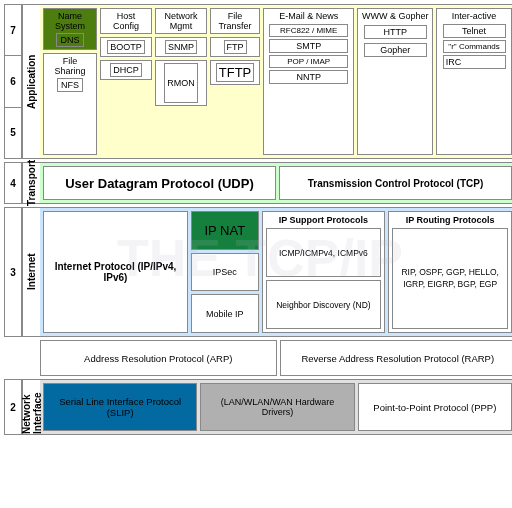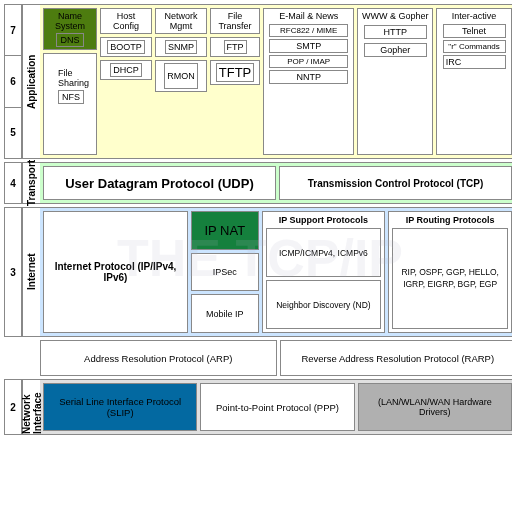--- a/index.html
+++ b/index.html
@@ -34,21 +34,21 @@
 
   <div style="writing-mode:vertical-rl;transform:rotate(180deg);border:1px solid #888;border-left:none;background:#fff;display:flex;align-items:center;justify-content:center;font-weight:bold;font-size:10px;width:18px;min-width:18px;">Application</div>
 
   <div style="flex:1;border:1px solid #888;border-left:none;background:#ffffcc;padding:3px;display:flex;gap:3px;position:relative;">
 
     <div style="display:flex;flex-direction:column;gap:3px;width:54px;min-width:54px;">
       <div style="border:1px solid #888;background:#4d7c0f;text-align:center;padding:2px;flex:0 0 auto;">
         <div style="font-size:9px;">Name System</div>
         <div style="border:1px solid #888;font-size:9px;padding:1px 3px;margin-top:2px;display:inline-block;">DNS</div>
       </div>
-      <div style="border:1px solid #888;background:#fff;padding:14px;flex:1;">
+      <div style="border:1px solid #888;background:#fff;text-align:center;padding:2px;flex:1;">
         <div style="font-size:9px;">File Sharing</div>
         <div style="border:1px solid #888;font-size:9px;padding:1px 3px;margin-top:2px;display:inline-block;">NFS</div>
       </div>
     </div>
 
     <div style="display:flex;flex-direction:column;gap:3px;width:52px;min-width:52px;">
       <div style="border:1px solid #888;background:#fff;text-align:center;padding:2px;flex:0 0 auto;">
         <div style="font-size:9px;">Host Config</div>
       </div>
       <div style="border:1px solid #888;background:#fff;text-align:center;padding:2px;flex:0 0 auto;">
@@ -60,21 +60,21 @@
     </div>
 
     <div style="display:flex;flex-direction:column;gap:3px;width:52px;min-width:52px;">
       <div style="border:1px solid #888;background:#fff;text-align:center;padding:2px;flex:0 0 auto;">
         <div style="font-size:9px;">Network Mgmt</div>
       </div>
       <div style="border:1px solid #888;background:#fff;text-align:center;padding:2px;flex:0 0 auto;">
         <div style="border:1px solid #888;font-size:9px;padding:1px 2px;display:inline-block;">SNMP</div>
       </div>
       <div style="border:1px solid #888;background:#fff;text-align:center;padding:2px;flex:0 0 auto;">
-        <div style="border:1px solid #888;font-size:9px;padding:7px 2px;display:inline-block;">RMON</div>
+        <div style="border:1px solid #888;font-size:9px;padding:14px 2px;display:inline-block;">RMON</div>
       </div>
     </div>
 
     <div style="display:flex;flex-direction:column;gap:3px;width:50px;min-width:50px;">
       <div style="border:1px solid #888;background:#fff;text-align:center;padding:2px;flex:0 0 auto;">
         <div style="font-size:9px;">File Transfer</div>
       </div>
       <div style="border:1px solid #888;background:#fff;text-align:center;padding:2px;flex:0 0 auto;">
         <div style="border:1px solid #888;font-size:9px;padding:1px 2px;display:inline-block;">FTP</div>
       </div>
@@ -144,21 +144,21 @@
 <div style="display:flex;height:36px;margin-bottom:3px;margin-left:36px;">
   <div style="flex:1;border:1px solid #888;background:#fff;display:flex;align-items:center;justify-content:center;text-align:center;font-size:9.5px;margin-right:3px;">Address Resolution Protocol (ARP)</div>
   <div style="flex:1;border:1px solid #888;background:#fff;display:flex;align-items:center;justify-content:center;text-align:center;font-size:9.5px;">Reverse Address Resolution Protocol (RARP)</div>
 </div>
 
 <div style="display:flex;height:56px;">
   <div style="width:18px;min-width:18px;border:1px solid #888;background:#fff;display:flex;align-items:center;justify-content:center;font-weight:bold;font-size:10px;">2</div>
   <div style="writing-mode:vertical-rl;transform:rotate(180deg);border:1px solid #888;border-left:none;background:#fff;display:flex;align-items:center;justify-content:center;font-weight:bold;font-size:10px;width:18px;min-width:18px;">Network Interface</div>
   <div style="flex:1;border:1px solid #888;border-left:none;background:#e0e0e0;padding:3px;display:flex;gap:3px;align-items:stretch;">
     <div style="flex:1;border:1px solid #888;background:#0369a1;display:flex;align-items:center;justify-content:center;text-align:center;font-size:9.5px;padding:3px;">Serial Line Interface Protocol (SLIP)</div>
+    <div style="flex:1;border:1px solid #888;background:#b0b0b0;display:flex;align-items:center;justify-content:center;text-align:center;font-size:9px;padding:3px;">(LAN/WLAN/WAN Hardware Drivers)</div>
     <div style="flex:1;border:1px solid #888;background:#fff;display:flex;align-items:center;justify-content:center;text-align:center;font-size:9.5px;padding:3px;">Point-to-Point Protocol (PPP)</div>
-    <div style="flex:1;border:1px solid #888;background:#b0b0b0;display:flex;align-items:center;justify-content:center;text-align:center;font-size:9px;padding:3px;">(LAN/WLAN/WAN Hardware Drivers)</div>
   </div>
 </div>
 
 <div style="position:absolute;top:50%;left:50%;transform:translate(-50%,-50%);font-size:52px;color:rgba(180,180,200,0.15);font-weight:bold;pointer-events:none;white-space:nowrap;z-index:10;font-family:Arial,sans-serif;">THE TCP/IP</div>
 
 </div>
   </div>
 
 </body></html>

